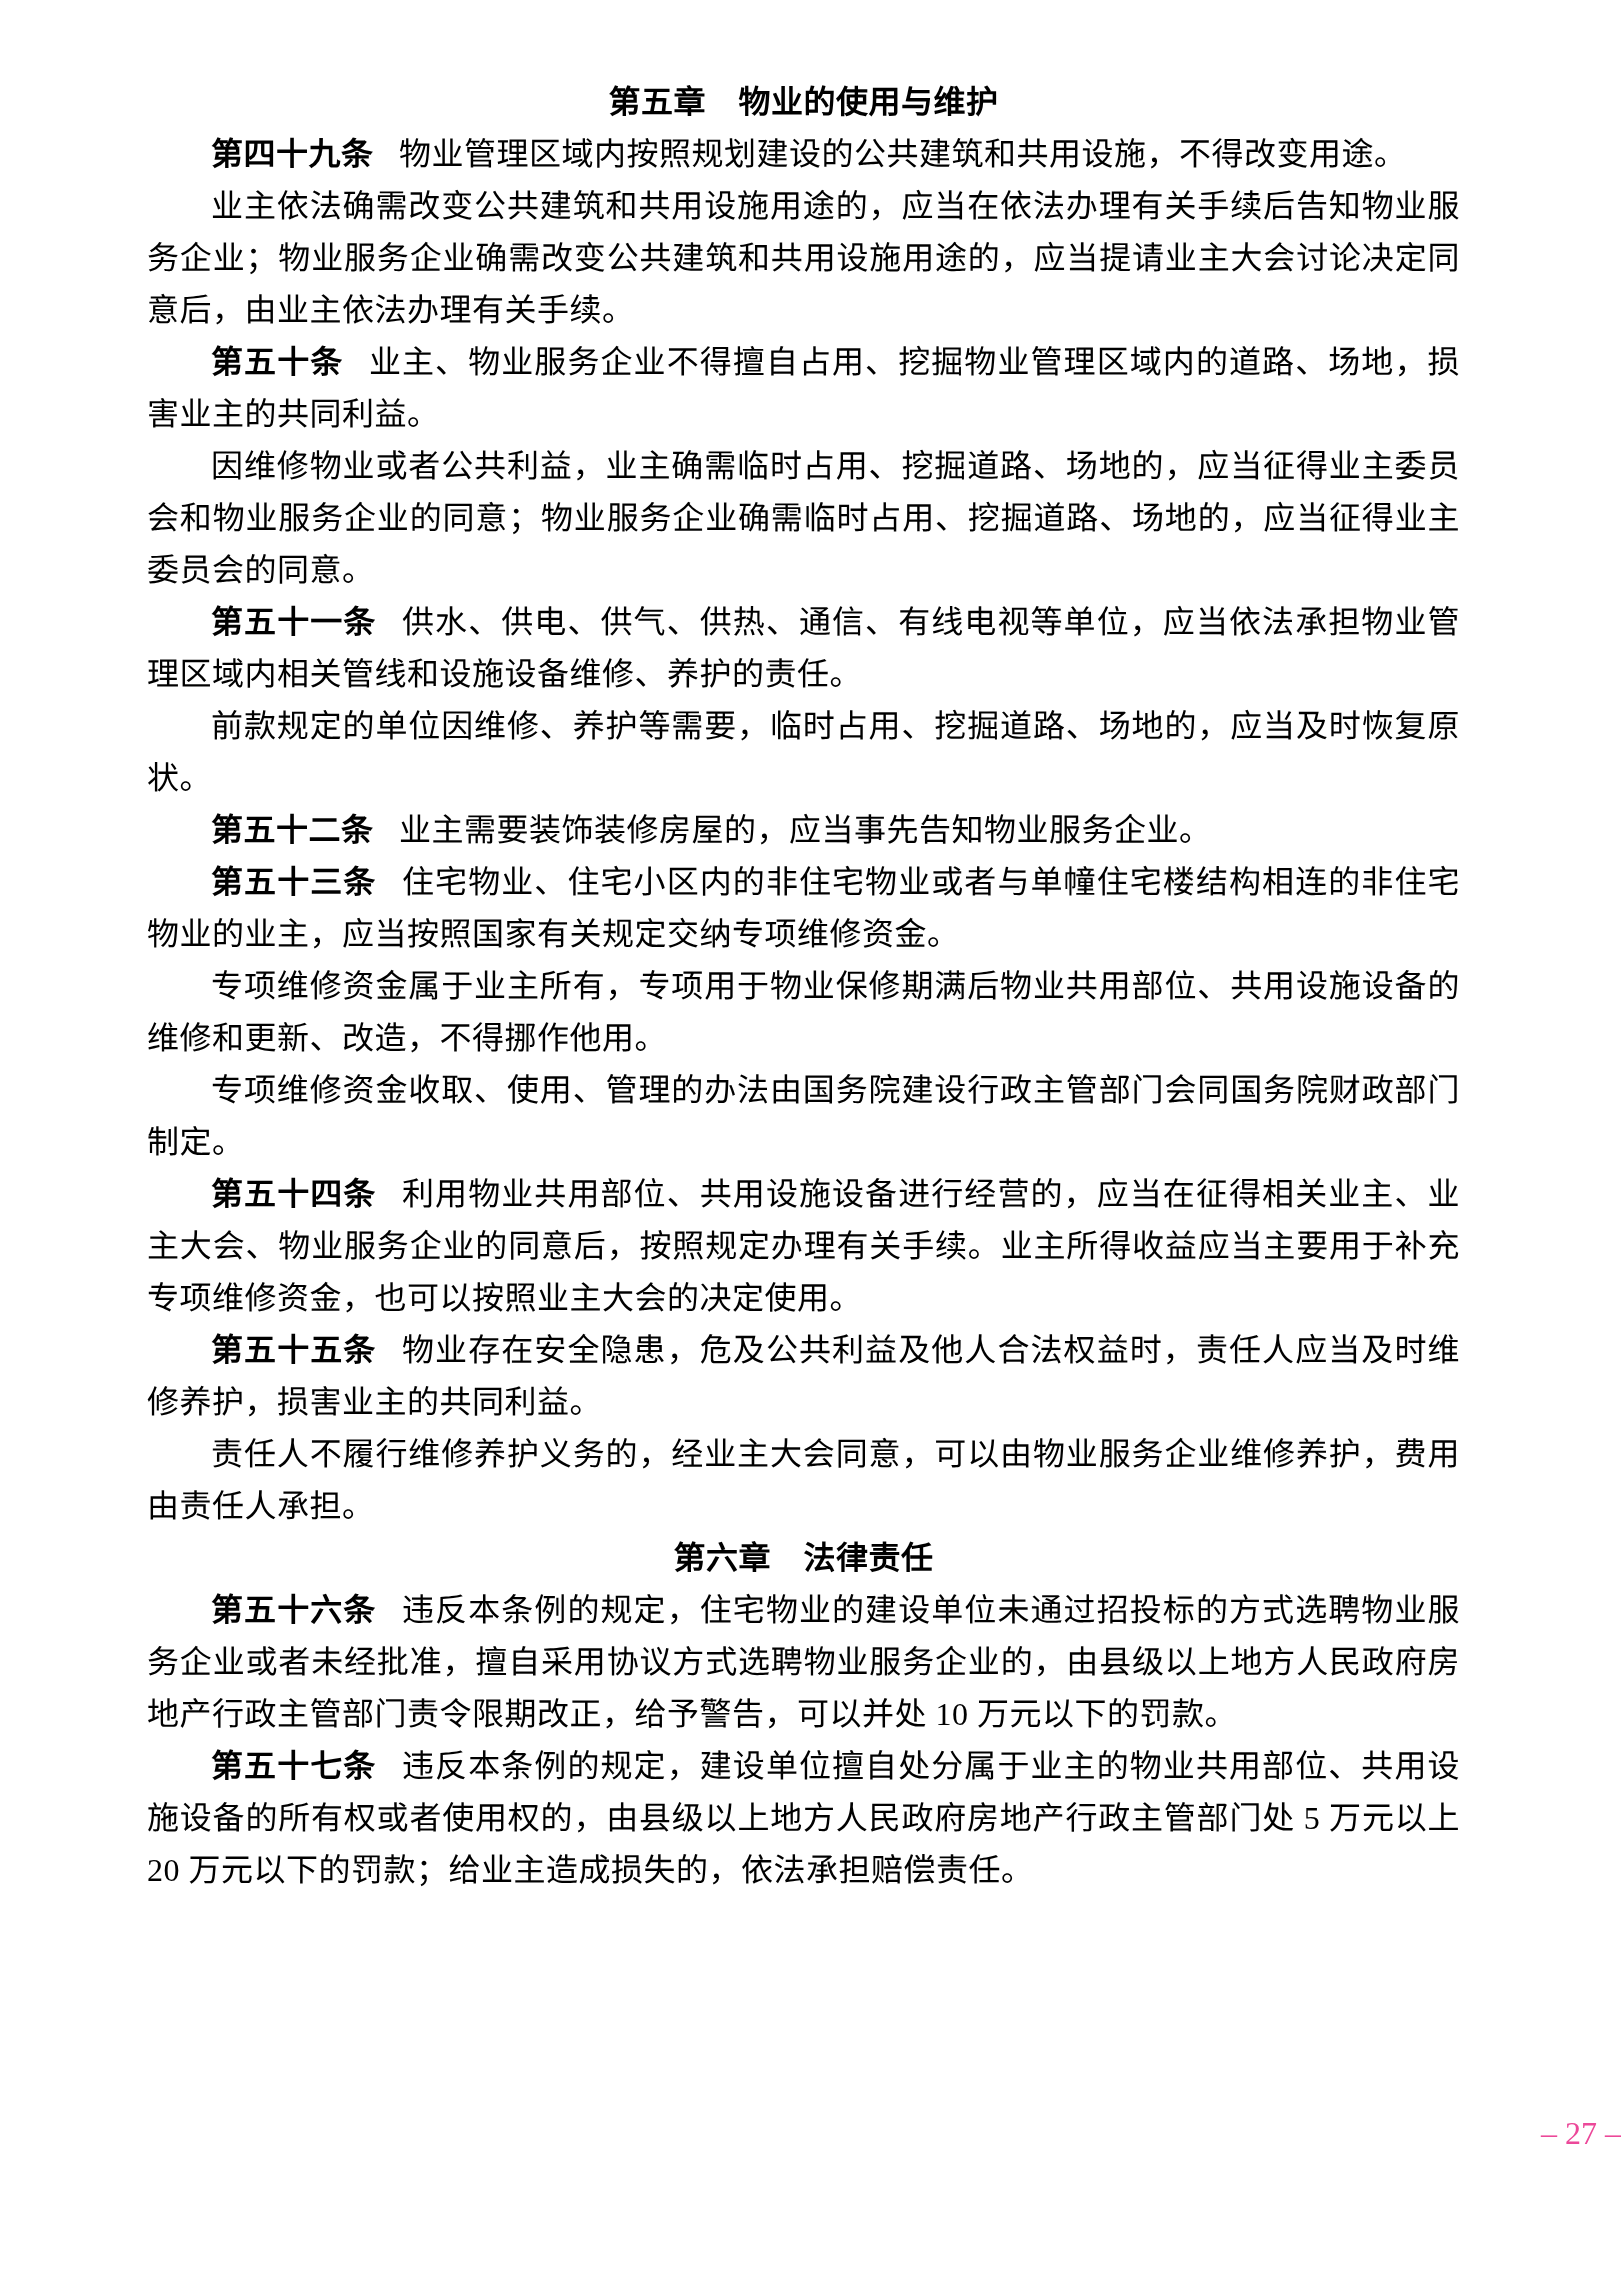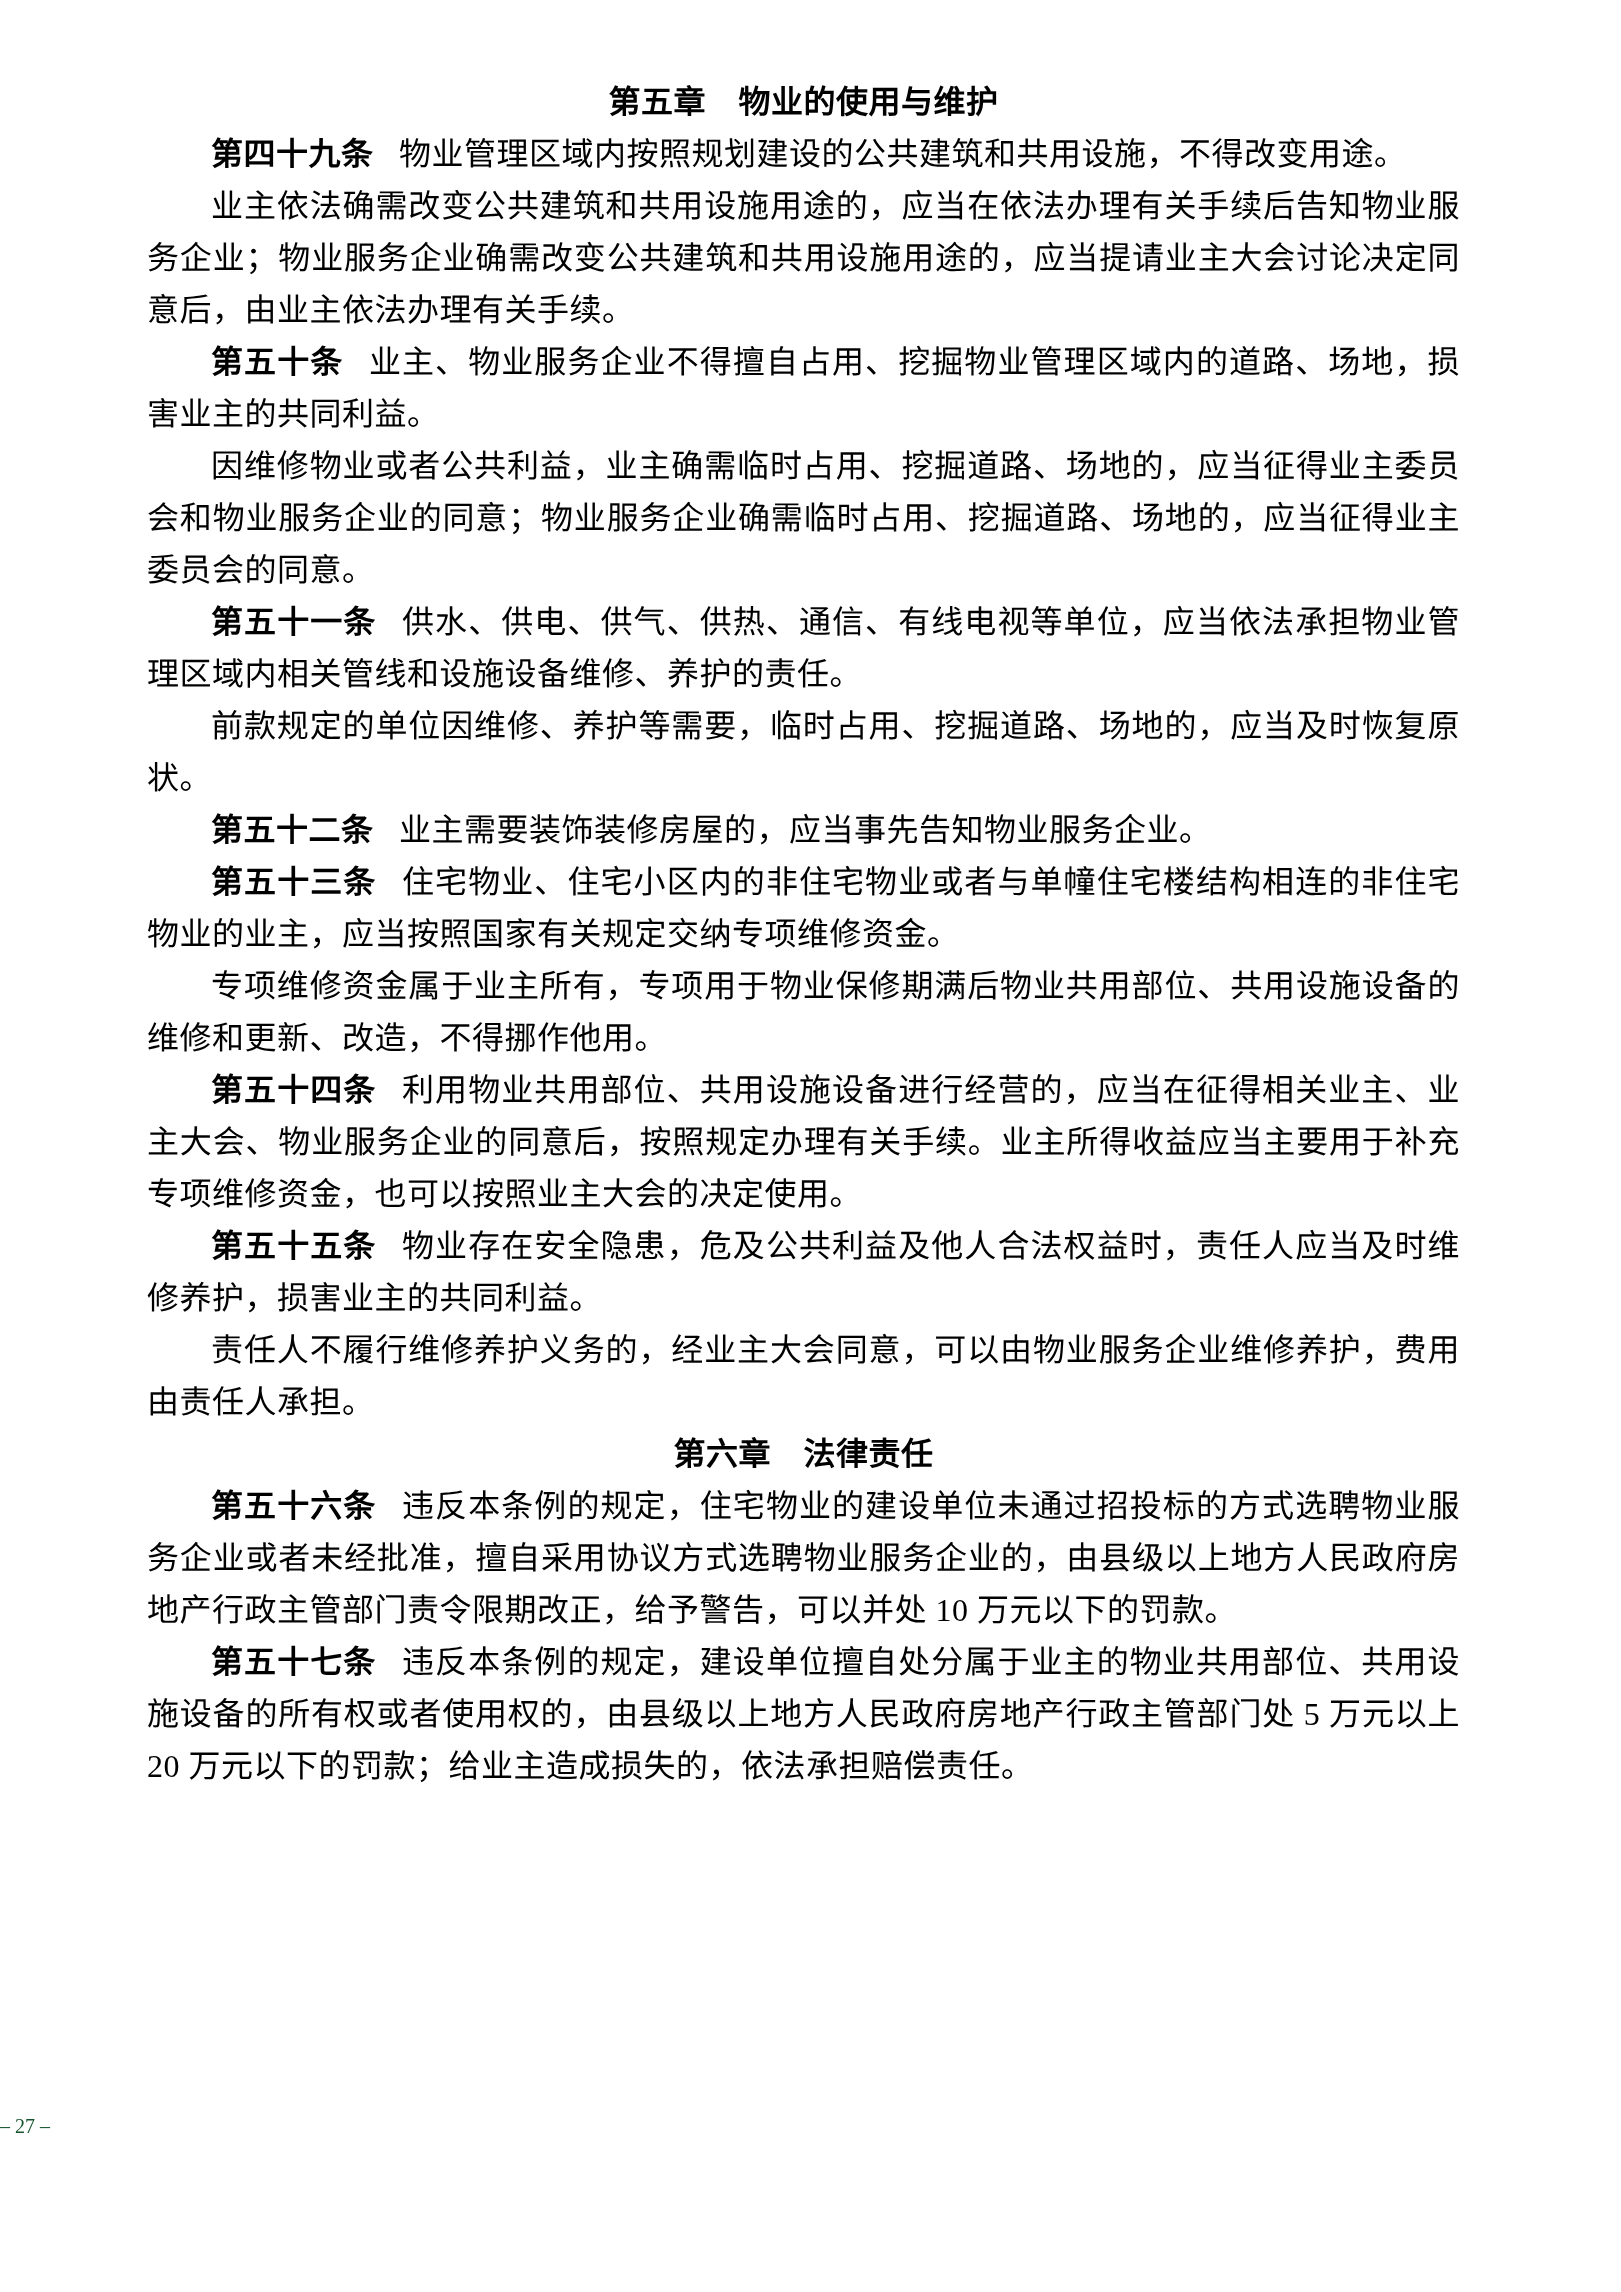--- a/index.html
+++ b/index.html
@@ -31,41 +31,42 @@
   .article .label {
     font-family: "Liberation Sans", "DejaVu Sans", sans-serif;
     font-weight: bold;
     margin-right: 0.8em;
   }
   .footer {
     position: absolute;
     left: 0;
     right: 0;
     top: 2115px;
-    text-align: left;
+    text-align: right;
     font-family: "Liberation Serif", "DejaVu Serif", serif;
-    font-size: 20px;
-    color: #14532d;
+    font-size: 32px;
+    color: #ec4899;
   }
 </style>
 </head>
 <body>
 
 <div class="page">
   <main class="doc" id="doc-root">
       <p class="chapter">第五章　物业的使用与维护</p>
       <p class="article"><b class="label">第四十九条</b><span>物业管理区域内按照规划建设的公共建筑和共用设施，不得改变用途。</span></p>
       <p class="para">业主依法确需改变公共建筑和共用设施用途的，应当在依法办理有关手续后告知物业服务企业；物业服务企业确需改变公共建筑和共用设施用途的，应当提请业主大会讨论决定同意后，由业主依法办理有关手续。</p>
       <p class="article"><b class="label">第五十条</b><span>业主、物业服务企业不得擅自占用、挖掘物业管理区域内的道路、场地，损害业主的共同利益。</span></p>
       <p class="para">因维修物业或者公共利益，业主确需临时占用、挖掘道路、场地的，应当征得业主委员会和物业服务企业的同意；物业服务企业确需临时占用、挖掘道路、场地的，应当征得业主委员会的同意。</p>
       <p class="article"><b class="label">第五十一条</b><span>供水、供电、供气、供热、通信、有线电视等单位，应当依法承担物业管理区域内相关管线和设施设备维修、养护的责任。</span></p>
       <p class="para">前款规定的单位因维修、养护等需要，临时占用、挖掘道路、场地的，应当及时恢复原状。</p>
       <p class="article"><b class="label">第五十二条</b><span>业主需要装饰装修房屋的，应当事先告知物业服务企业。</span></p>
       <p class="article"><b class="label">第五十三条</b><span>住宅物业、住宅小区内的非住宅物业或者与单幢住宅楼结构相连的非住宅物业的业主，应当按照国家有关规定交纳专项维修资金。</span></p>
       <p class="para">专项维修资金属于业主所有，专项用于物业保修期满后物业共用部位、共用设施设备的维修和更新、改造，不得挪作他用。</p>
+      <p class="para">专项维修资金收取、使用、管理的办法由国务院建设行政主管部门会同国务院财政部门制定。</p>
       <p class="article"><b class="label">第五十四条</b><span>利用物业共用部位、共用设施设备进行经营的，应当在征得相关业主、业主大会、物业服务企业的同意后，按照规定办理有关手续。业主所得收益应当主要用于补充专项维修资金，也可以按照业主大会的决定使用。</span></p>
       <p class="article"><b class="label">第五十五条</b><span>物业存在安全隐患，危及公共利益及他人合法权益时，责任人应当及时维修养护，损害业主的共同利益。</span></p>
       <p class="para">责任人不履行维修养护义务的，经业主大会同意，可以由物业服务企业维修养护，费用由责任人承担。</p>
       <p class="chapter">第六章　法律责任</p>
       <p class="article"><b class="label">第五十六条</b><span>违反本条例的规定，住宅物业的建设单位未通过招投标的方式选聘物业服务企业或者未经批准，擅自采用协议方式选聘物业服务企业的，由县级以上地方人民政府房地产行政主管部门责令限期改正，给予警告，可以并处 10 万元以下的罚款。</span></p>
       <p class="article"><b class="label">第五十七条</b><span>违反本条例的规定，建设单位擅自处分属于业主的物业共用部位、共用设施设备的所有权或者使用权的，由县级以上地方人民政府房地产行政主管部门处 5 万元以上 20 万元以下的罚款；给业主造成损失的，依法承担赔偿责任。</span></p>
     </main>
   <footer class="footer">
     <span>– 27 –</span>
   </footer>

